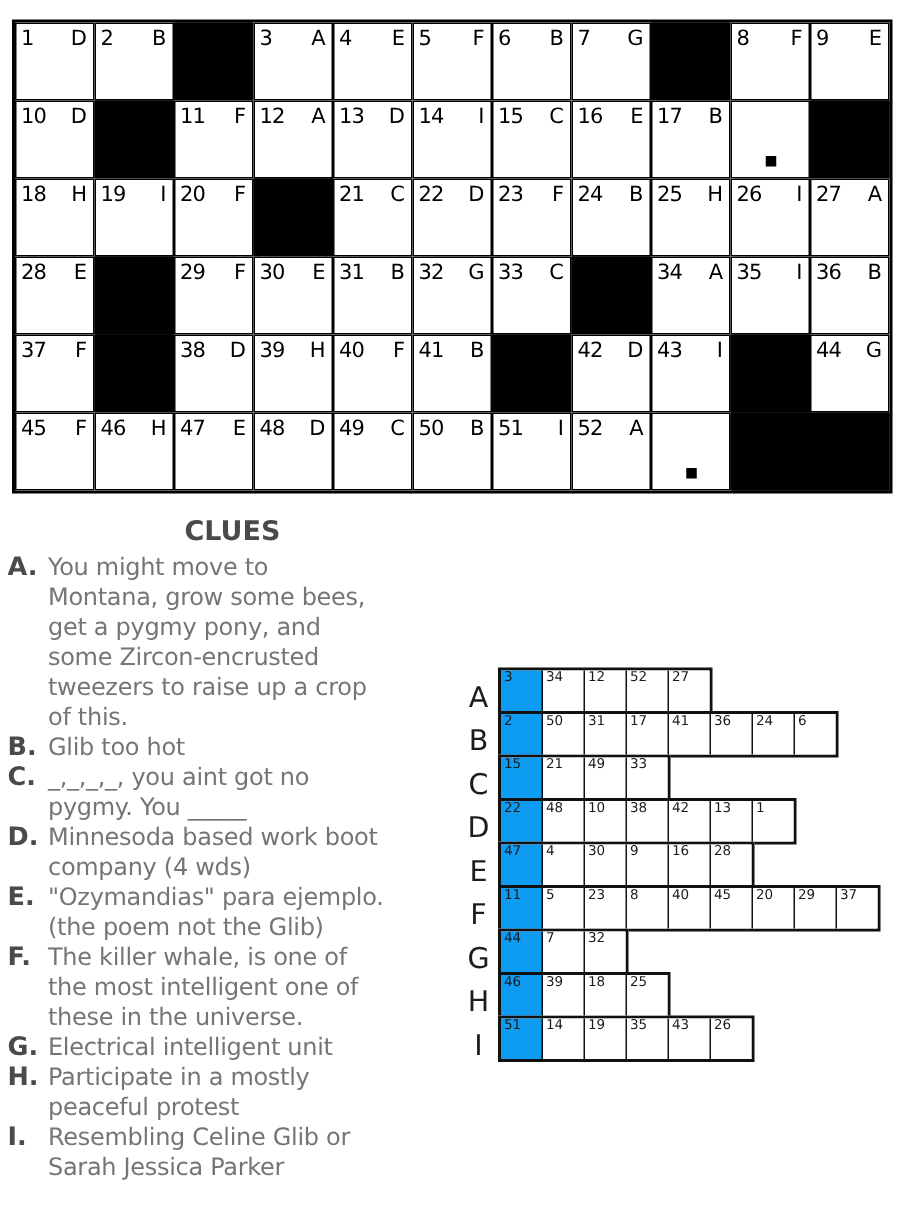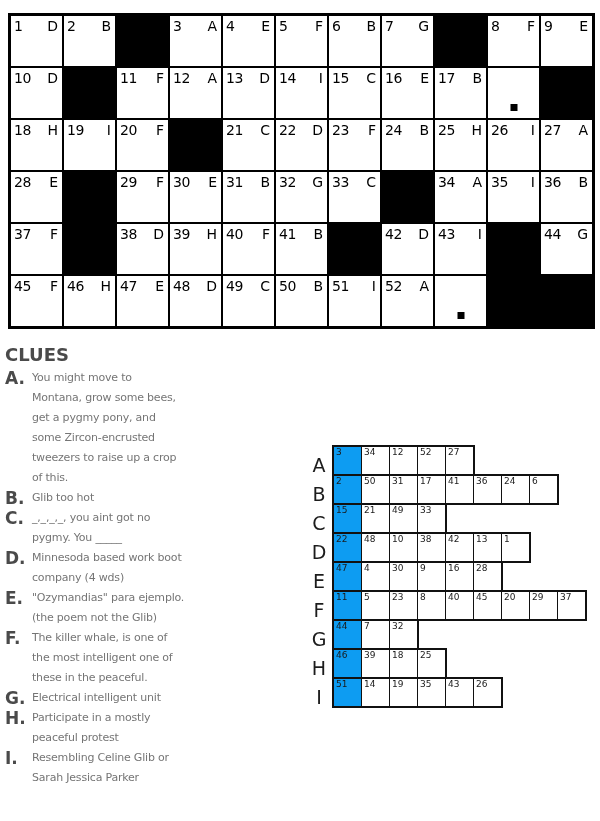--- a/index.html
+++ b/index.html
@@ -61,35 +61,36 @@
     left: 5px;
     top: 344px;
     width: 300px;
   }
   #clues-title {
     font-size: 18px;
     font-weight: bold;
     color: #4a4a4a;
     margin-bottom: 3px;
     letter-spacing: 0px;
+    text-align: center;
   }
   .clue {
     display: flex;
     align-items: flex-start;
   }
   .clue-letter {
     flex: 0 0 27px;
     font-weight: bold;
     font-size: 17px;
     line-height: 20px;
     color: #4a4a4a;
   }
   .clue-text {
     flex: 1;
-    font-size: 11px;
+    font-size: 16px;
     line-height: 20px;
     color: #757575;
     white-space: pre-line;
     letter-spacing: -0.2px;
   }
 
   
   #answer-grid {
     position: absolute;
     left: 306px;
@@ -395,21 +396,21 @@
         </div>
         <div class="clue">
           <span class="clue-letter">E.</span>
           <span class="clue-text">"Ozymandias" para ejemplo.
 (the poem not the Glib)</span>
         </div>
         <div class="clue">
           <span class="clue-letter">F.</span>
           <span class="clue-text">The killer whale, is one of
 the most intelligent one of
-these in the peaceful.</span>
+these in the universe.</span>
         </div>
         <div class="clue">
           <span class="clue-letter">G.</span>
           <span class="clue-text">Electrical intelligent unit</span>
         </div>
         <div class="clue">
           <span class="clue-letter">H.</span>
           <span class="clue-text">Participate in a mostly
 peaceful protest</span>
         </div>

